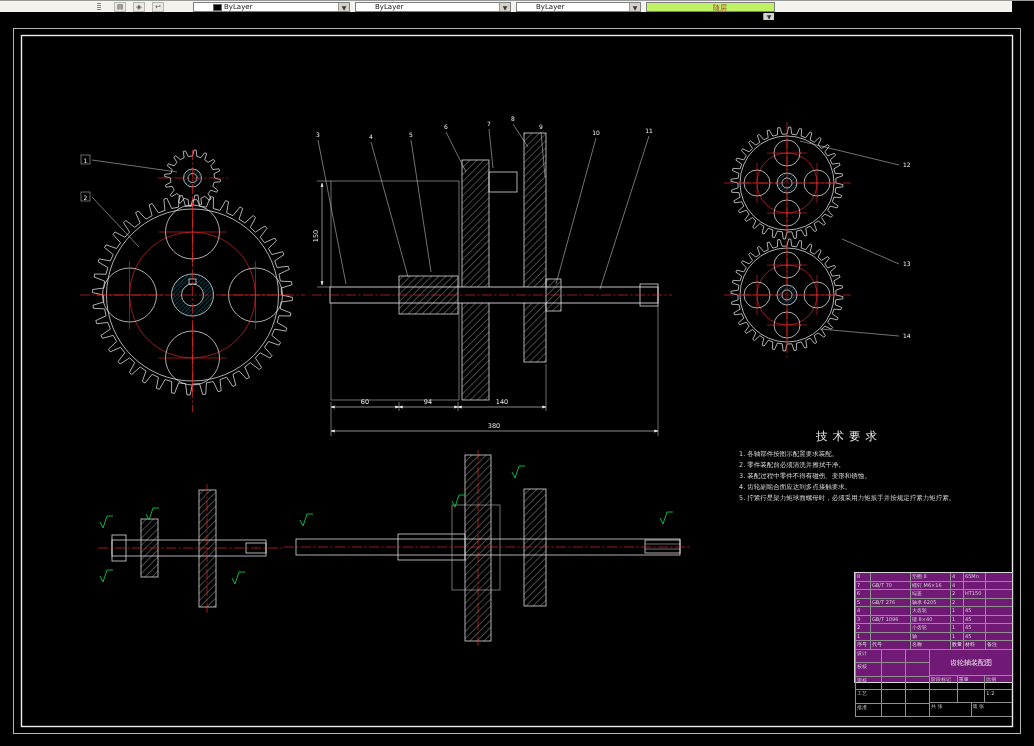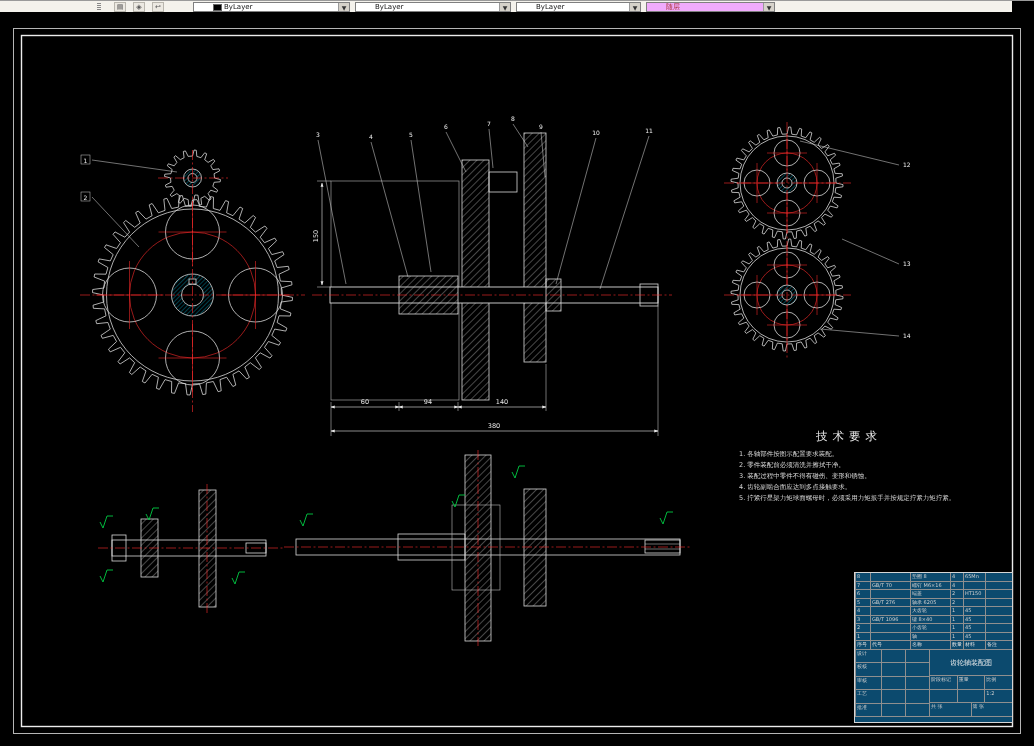--- a/index.html
+++ b/index.html
@@ -13,30 +13,30 @@
   .tb-icon{position:absolute;top:1px;width:12px;height:10px;background:#ece9e2;
            border:1px solid #b9b6ae;box-sizing:border-box;font-size:7px;line-height:8px;
            text-align:center;color:#555;cursor:pointer;}
   .combo{position:absolute;top:1px;height:10px;background:#fff;border:1px solid #7f7f7f;
          box-sizing:border-box;display:flex;align-items:center;font-size:7px;color:#111;
          padding-left:19px;cursor:pointer;}
   .combo .arrow{margin-left:auto;width:10px;height:8px;background:#d6d2ca;
                 border-left:1px solid #9a9a9a;display:flex;align-items:center;
                 justify-content:center;font-size:6px;color:#333;}
   .swatch{width:7px;height:5px;background:#000;border:1px solid #666;margin-right:2px;flex:none;}
-  .combo.disabled{background:#f0abfc;color:#a33;}
+  .combo.disabled{background:#bef264;color:#a33;flex-direction:column;}
   .corner{position:absolute;right:0;top:0;width:22px;height:12px;background:#000;}
   
   svg{position:absolute;left:0;top:12px;}
   .dim{font-size:6.5px;fill:#e8e8e8;}
   .tr-title{font-size:11.5px;fill:#ececec;letter-spacing:5px;}
   .tr-line{font-size:6.5px;fill:#d8d8d8;}
   
-  .titleblock{position:absolute;left:854px;top:572px;width:159px;height:151px;
-              border:1px solid #d5d5d5;box-sizing:border-box;color:#cfcfcf;background:#0c4a6e;
+  .titleblock{position:absolute;left:854px;top:572px;width:159px;height:111px;
+              border:1px solid #d5d5d5;box-sizing:border-box;color:#cfcfcf;background:#701a75;
               font-size:5px;line-height:1.15;z-index:2;}
   .plist,.phead{display:grid;grid-template-columns:15px 40px 40px 13px 22px auto;}
   .plist{grid-auto-rows:8.5px;}
   .phead{grid-auto-rows:9px;}
   .cell{border-left:1px solid #8f8f8f;border-bottom:1px solid #8f8f8f;overflow:hidden;
         padding:1px 1px 0;white-space:nowrap;box-sizing:border-box;}
   .phead .cell{color:#e2e2e2;}
   .tsec{display:flex;height:67px;}
   .tleft{width:74px;display:grid;grid-template-columns:26px 24px 24px;grid-auto-rows:13.4px;}
   .tright{width:85px;display:flex;flex-direction:column;}

